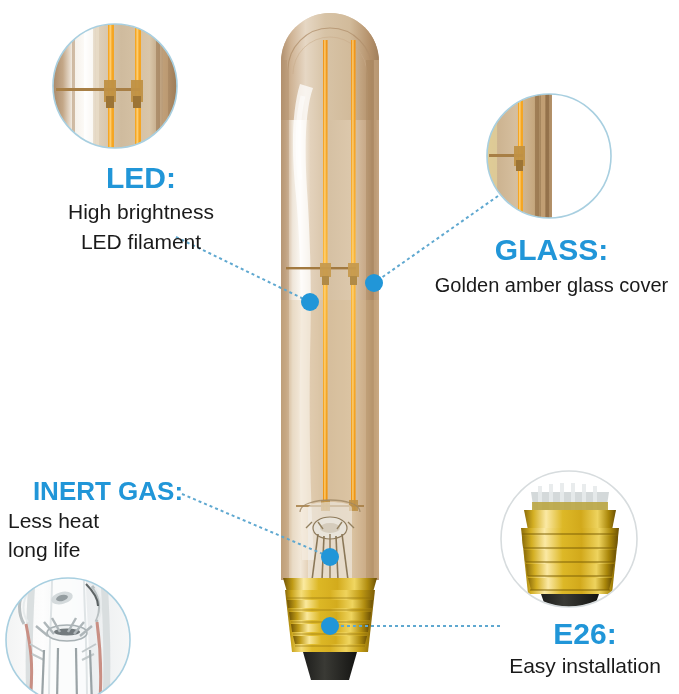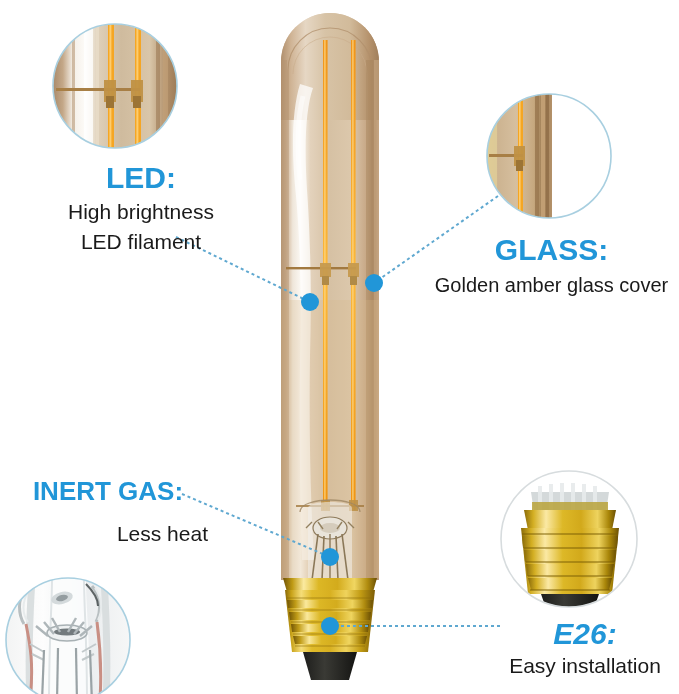--- a/index.html
+++ b/index.html
@@ -44,24 +44,24 @@
   #callout-led          { left: 26px;  top: 162px; width: 230px; text-align: center; }
   #callout-led .callout-title { text-align: center; font-size: 30px; }
   #callout-led .callout-body  { text-align: center; margin-top: 6px; }
 
   #callout-glass        { left: 424px; top: 234px; width: 255px; text-align: center; }
   #callout-glass .callout-title { text-align: center; font-size: 30px; }
   #callout-glass .callout-body  { text-align: center; margin-top: 8px; font-size: 20px; }
 
   #callout-inertgas     { left: 8px;   top: 478px; width: 200px; text-align: center; }
   #callout-inertgas .callout-title { text-align: center; font-size: 26px; }
-  #callout-inertgas .callout-body  { text-align: right; margin-top: 17px; }
+  #callout-inertgas .callout-body  { text-align: left; margin-top: 4px; }
 
   #callout-e26          { left: 492px; top: 618px; width: 186px; text-align: center; }
-  #callout-e26 .callout-title { text-align: center; font-size: 30px; font-style: italic; }
+  #callout-e26 .callout-title { text-align: center; font-size: 30px; }
   #callout-e26 .callout-body  { margin-top: 4px; }
 </style>
 </head>
 <body>
 
 <div id="stage">
 
   <svg id="artwork" viewBox="0 0 679 694">
     <defs>
 
@@ -386,20 +386,21 @@
 
   <div class="callout" id="callout-led">
     <div class="callout-title">LED:</div>
     <div class="callout-body">High brightness</div>
     <div class="callout-body">LED filament</div>
   </div>
 
   <div class="callout" id="callout-inertgas">
     <div class="callout-title">INERT GAS:</div>
     <div class="callout-body">Less heat</div>
+    <div class="callout-body">long life</div>
   </div>
 
   <div class="callout" id="callout-e26">
     <div class="callout-title">E26:</div>
     <div class="callout-body">Easy installation</div>
   </div>
 
 </div>
 
 </body></html>

